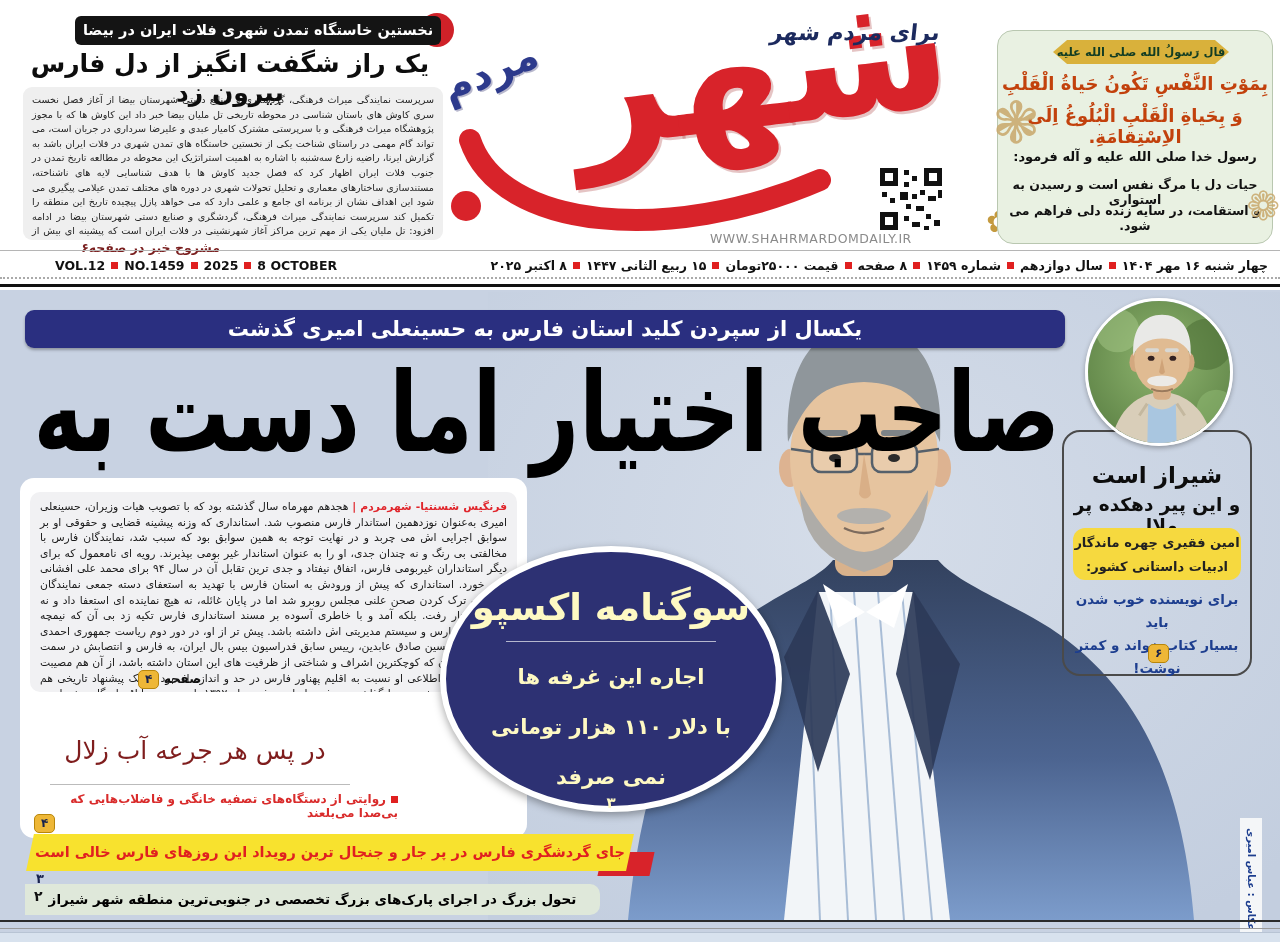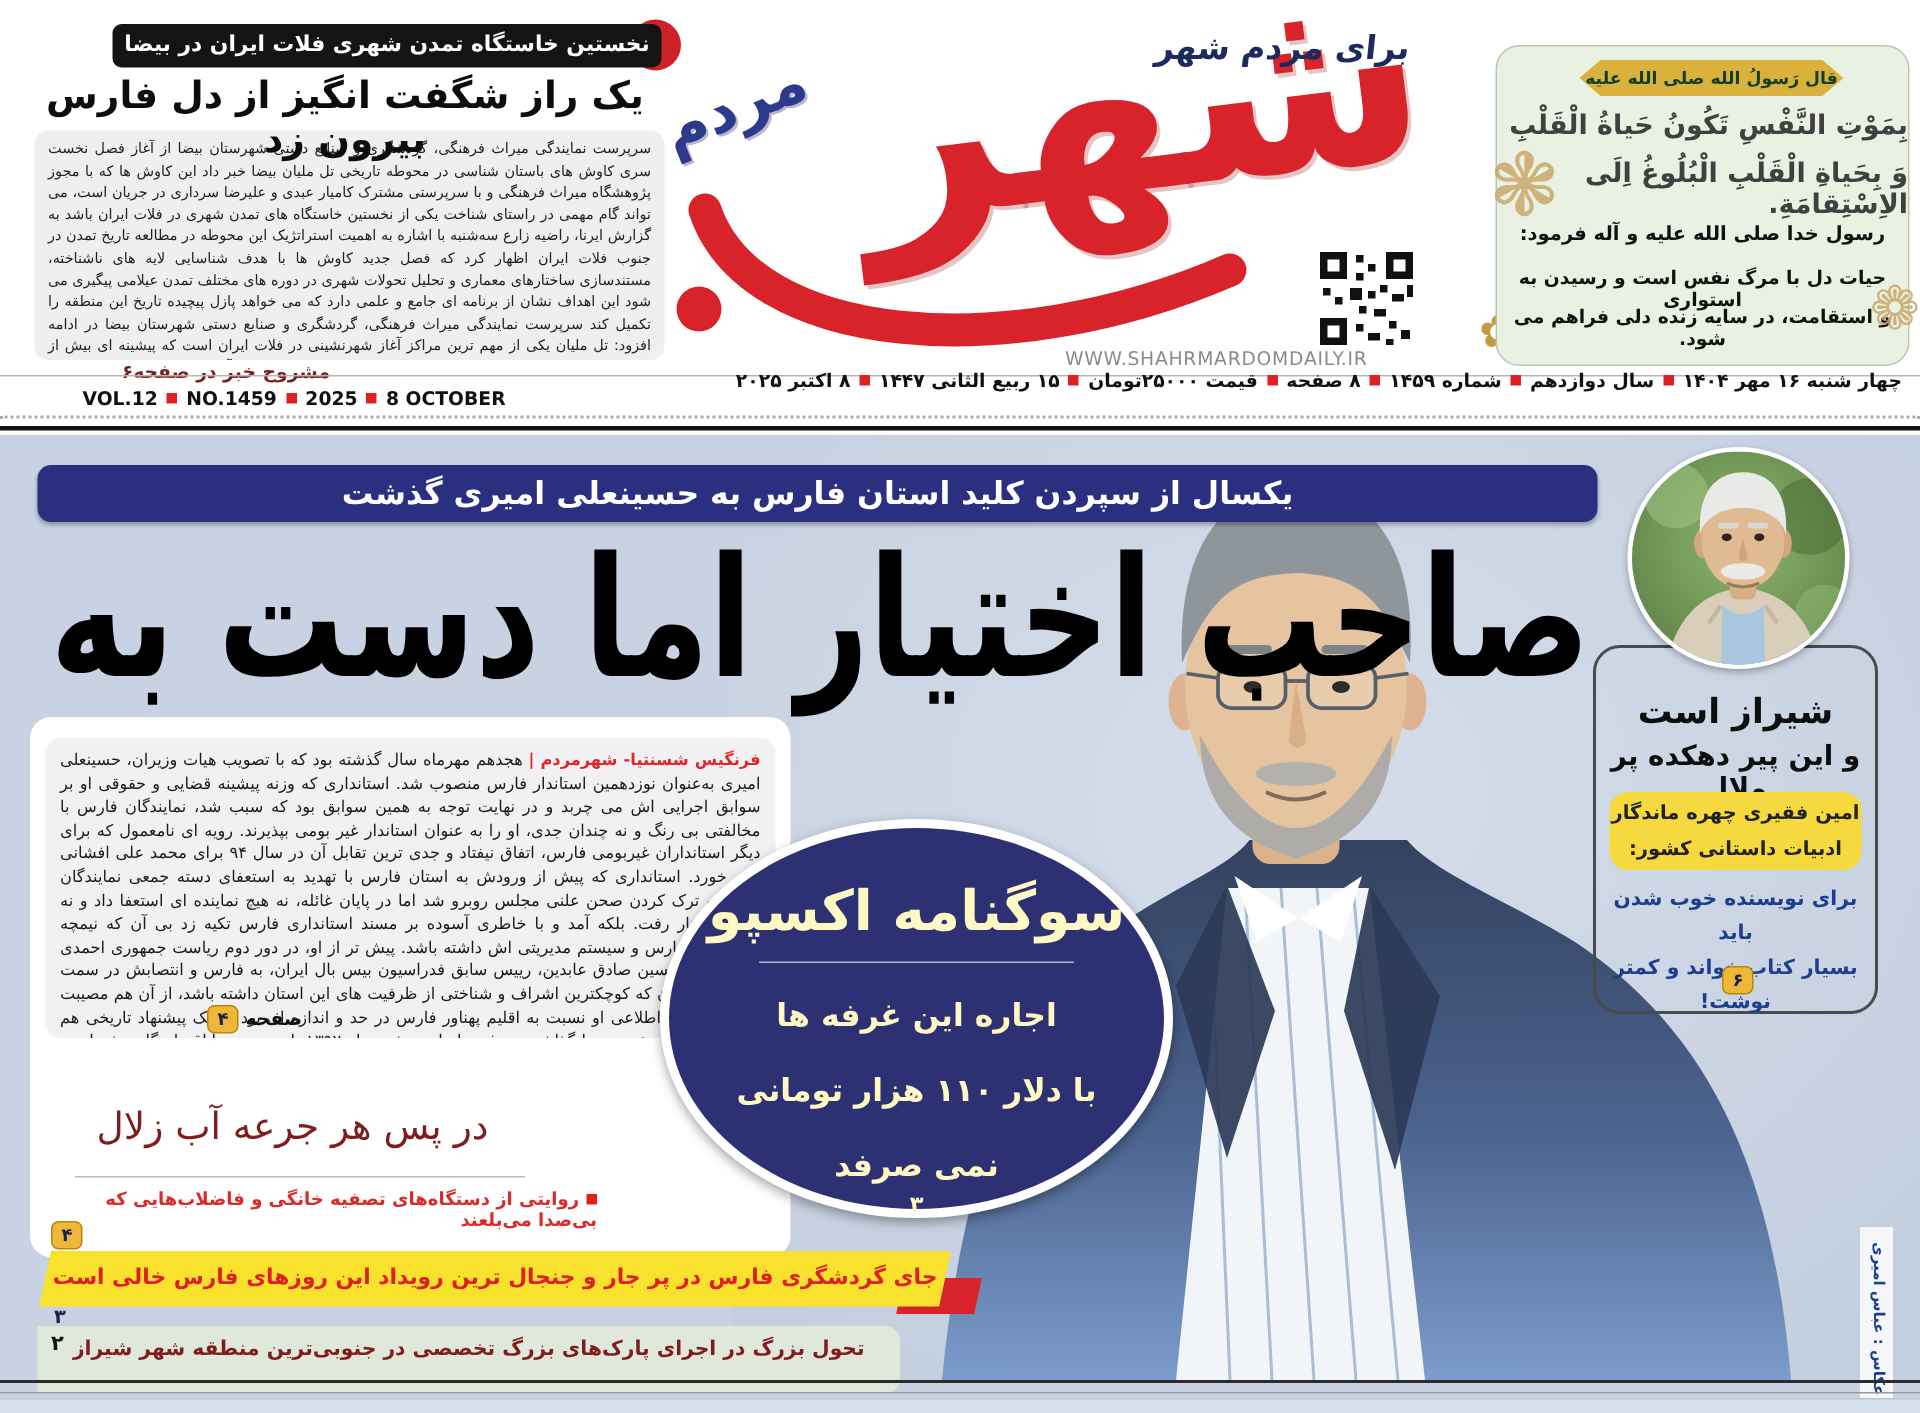--- a/index.html
+++ b/index.html
@@ -27,29 +27,29 @@
   .logo-tagline { left:300px; top:20px; width:230px; font-size:22px; font-weight:bold; color:#1c2a5e; text-align:center;
                   transform:skewX(-6deg); }
   .logo-site { left:270px; top:231px; width:250px; font-size:12.5px; color:#8a8a8a; letter-spacing:.5px; }
   .logo-qr { left:438px; top:166px; width:66px; height:66px; }
   .logo-flower { left:546px; top:204px; font-size:30px; color:#c49a3f; }
 
   
   .hadith { left:997px; top:30px; width:276px; height:214px; background:#e9f1e2; border:1px solid #b9c7b0; border-radius:16px; z-index:1; }
   .hadith-badge { left:55px; top:9px; width:176px; height:24px; background:#d9b13b; color:#123d23; font-size:11.5px; font-weight:bold;
                   line-height:24px; clip-path:polygon(0 50%,8% 0,92% 0,100% 50%,92% 100%,8% 100%); }
-  .hadith-ar { width:100%; font-size:18px; font-weight:bold; color:#404040;text-align:right; }
+  .hadith-ar { width:100%; font-size:18px; font-weight:bold; color:#c2410c; }
   .hadith-fa-t { width:100%; font-size:13px; font-weight:bold; color:#111; }
   .hadith-fa { width:100%; font-size:12.5px; font-weight:bold; color:#111; }
   .orn { color:#c9a86b; opacity:.85; z-index:0; }
 
   
   .rule-top { left:0; top:250px; width:1280px; height:1px; background:#b5b5b5; }
   .date-en { left:55px; top:258px; font-size:12.5px; font-weight:bold; color:#111; }
-  .date-fa { right:12px; top:246px; font-size:12.5px; font-weight:bold; color:#111; direction:rtl; }
+  .date-fa { right:12px; top:258px; font-size:12.5px; font-weight:bold; color:#111; direction:rtl; }
   .sq { display:inline-block; width:7px; height:7px; background:#e02020; margin:0 6px 1px 6px; }
   .rule-dots { left:0; top:277px; width:1280px; border-bottom:2px dotted #aaa; }
   .rule-thick { left:0; top:284px; width:1280px; height:3px; background:#111; }
 
   
   .mainbg { left:0; top:290px; width:1280px; height:652px; background:#c8d2e2; }
   .lead-kicker { left:25px; top:310px; width:1040px; height:38px; background:#2a2f80; border-radius:9px; color:#fff;
                  font-size:21px; font-weight:bold; line-height:38px; z-index:6; box-shadow:0 2px 3px rgba(0,0,0,.3); }
   .lead-headline { left:25px; top:348px; width:1035px; height:120px; font-size:84px; font-weight:bold; color:#000;
                    transform:scaleY(1.32); transform-origin:top; white-space:nowrap; z-index:5; letter-spacing:-2px; }
@@ -90,22 +90,22 @@
                 font-weight:bold; color:#222; line-height:24px; padding-top:3px; }
   .card-quote { left:0; top:156px; width:100%; font-size:13.5px; font-weight:bold; color:#1d3e8f; line-height:23px; }
   .card-page { left:84px; top:210px; }
 
   
   .bar-t-bg { left:30px; top:834px; width:600px; height:37px; background:#f8e22e; transform:skewX(-12deg); z-index:5; }
   .bar-t-red { left:600px; top:852px; width:52px; height:24px; background:#d8232a; transform:skewX(-12deg); z-index:4; }
   .bar-t-text { left:30px; top:834px; width:600px; height:37px; font-size:14.5px; font-weight:bold; color:#e02020;
                 line-height:37px; z-index:6; }
   .bar-t-page { left:36px; top:871px; font-size:13px; font-weight:bold; color:#17214d; z-index:6; }
-  .bar-p { left:25px; top:884px; width:575px; height:45px; background:#dfe8da; border-radius:0 10px 10px 0; z-index:5;
-           font-size:13.5px; font-weight:bold; color:#7f1d1d; line-height:31px; }
+  .bar-p { left:25px; top:884px; width:575px; height:31px; background:#dfe8da; border-radius:0 10px 10px 0; z-index:5;
+           font-size:13.5px; font-weight:bold; color:#000000; line-height:31px; }
   .bar-p-page { left:34px; top:888px; font-size:14px; font-weight:bold; color:#111; z-index:6; }
 
   .foot-rule1 { left:0; top:920px; width:1280px; height:2px; background:#2b2b2b; z-index:7; }
   .foot-rule2 { left:0; top:928px; width:1280px; height:1px; background:#9a9a9a; z-index:7; }
   .foot-strip { left:0; top:932px; width:1280px; height:10px; background:#d8e2ee; border-top:1px solid #b8c4d4; z-index:7; }
 </style>
 </head>
 <body>
 
 <div class="abs kicker-dot"></div>

